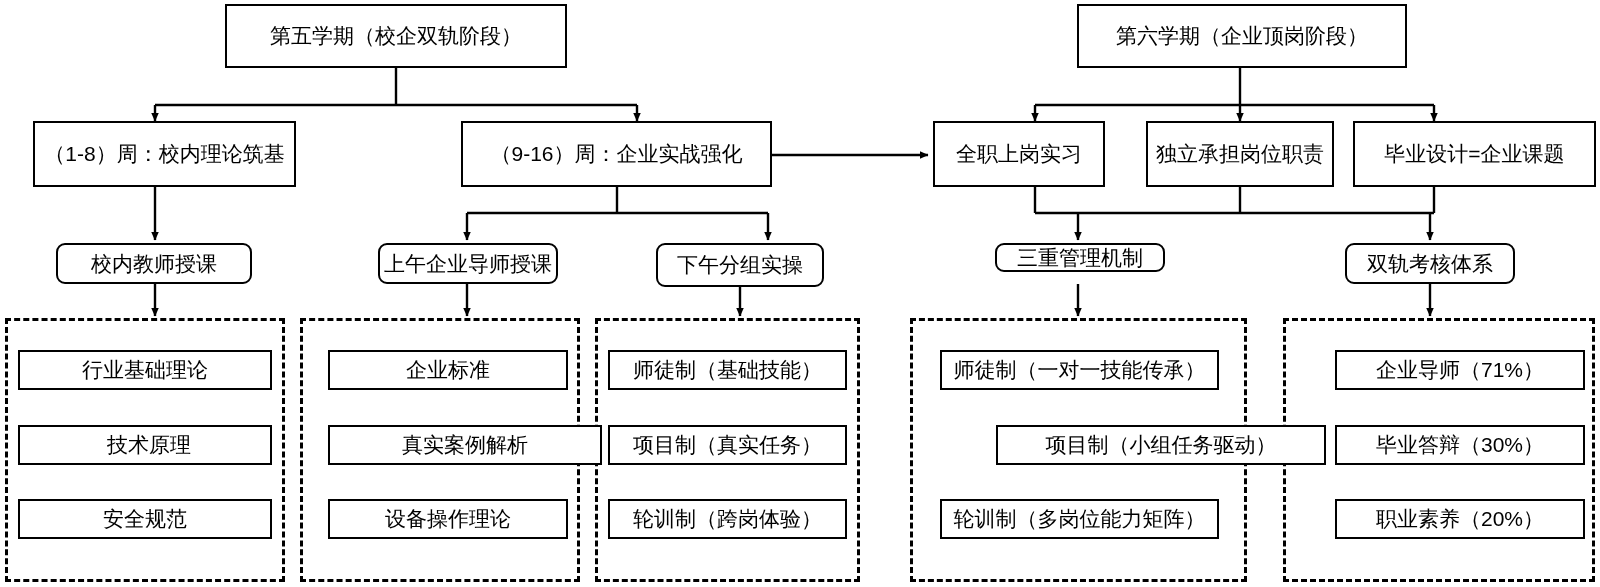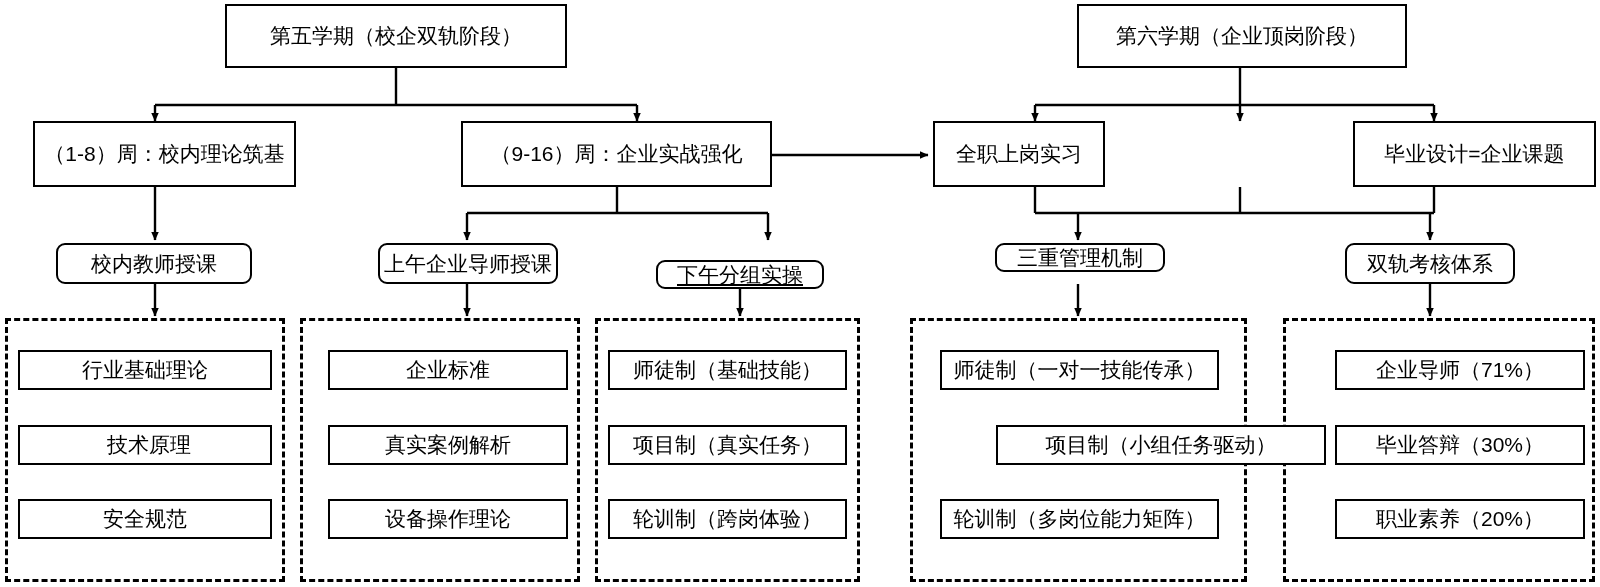--- a/index.html
+++ b/index.html
@@ -136,34 +136,37 @@
   </div>
 
   <div class="node track" style="left:461px; top:121px; width:311px; height:66px;">
     <span>（9-16）周：企业实战强化</span>
   </div>
 
   <div class="node duty" style="left:933px; top:121px; width:172px; height:66px;justify-content:center;">
     <span>全职上岗实习</span>
   </div>
 
+  <div class="node duty" style="left:1146px; top:121px; width:188px; height:66px;">
+    <span>独立承担岗位职责</span>
+  </div>
 
   <div class="node duty" style="left:1353px; top:121px; width:243px; height:66px;">
     <span>毕业设计=企业课题</span>
   </div>
 
   <div class="node mode" style="left:56px; top:243px; width:196px; height:41px;">
     <span>校内教师授课</span>
   </div>
 
   <div class="node mode" style="left:378px; top:243px; width:180px; height:41px;">
     <span>上午企业导师授课</span>
   </div>
 
-  <div class="node mode" style="left:656px; top:260px; width:168px; height:29px;text-decoration:underline;">
+  <div class="node mode" style="left:656px; top:243px; width:168px; height:44px;">
     <span>下午分组实操</span>
   </div>
 
   <div class="node mode" style="left:995px; top:243px; width:170px; height:29px;">
     <span>三重管理机制</span>
   </div>
 
   <div class="node mode" style="left:1345px; top:243px; width:170px; height:41px;">
     <span>双轨考核体系</span>
   </div>
@@ -176,21 +179,21 @@
     <span>技术原理</span>
   </div>
   <div class="leaf" style="left:18px; top:499px; width:254px; height:40px;">
     <span>安全规范</span>
   </div>
 
   <div class="group" style="left:300px; top:318px; width:280px; height:264px;"></div>
   <div class="leaf" style="left:328px; top:350px; width:240px; height:40px;">
     <span>企业标准</span>
   </div>
-  <div class="leaf" style="left:328px; top:425px; width:240px; height:40px;">
+  <div class="leaf" style="left:328px; top:425px; width:274px; height:40px;">
     <span>真实案例解析</span>
   </div>
   <div class="leaf" style="left:328px; top:499px; width:240px; height:40px;">
     <span>设备操作理论</span>
   </div>
 
   <div class="group" style="left:595px; top:318px; width:265px; height:264px;"></div>
   <div class="leaf" style="left:608px; top:350px; width:239px; height:40px;">
     <span>师徒制（基础技能）</span>
   </div>

